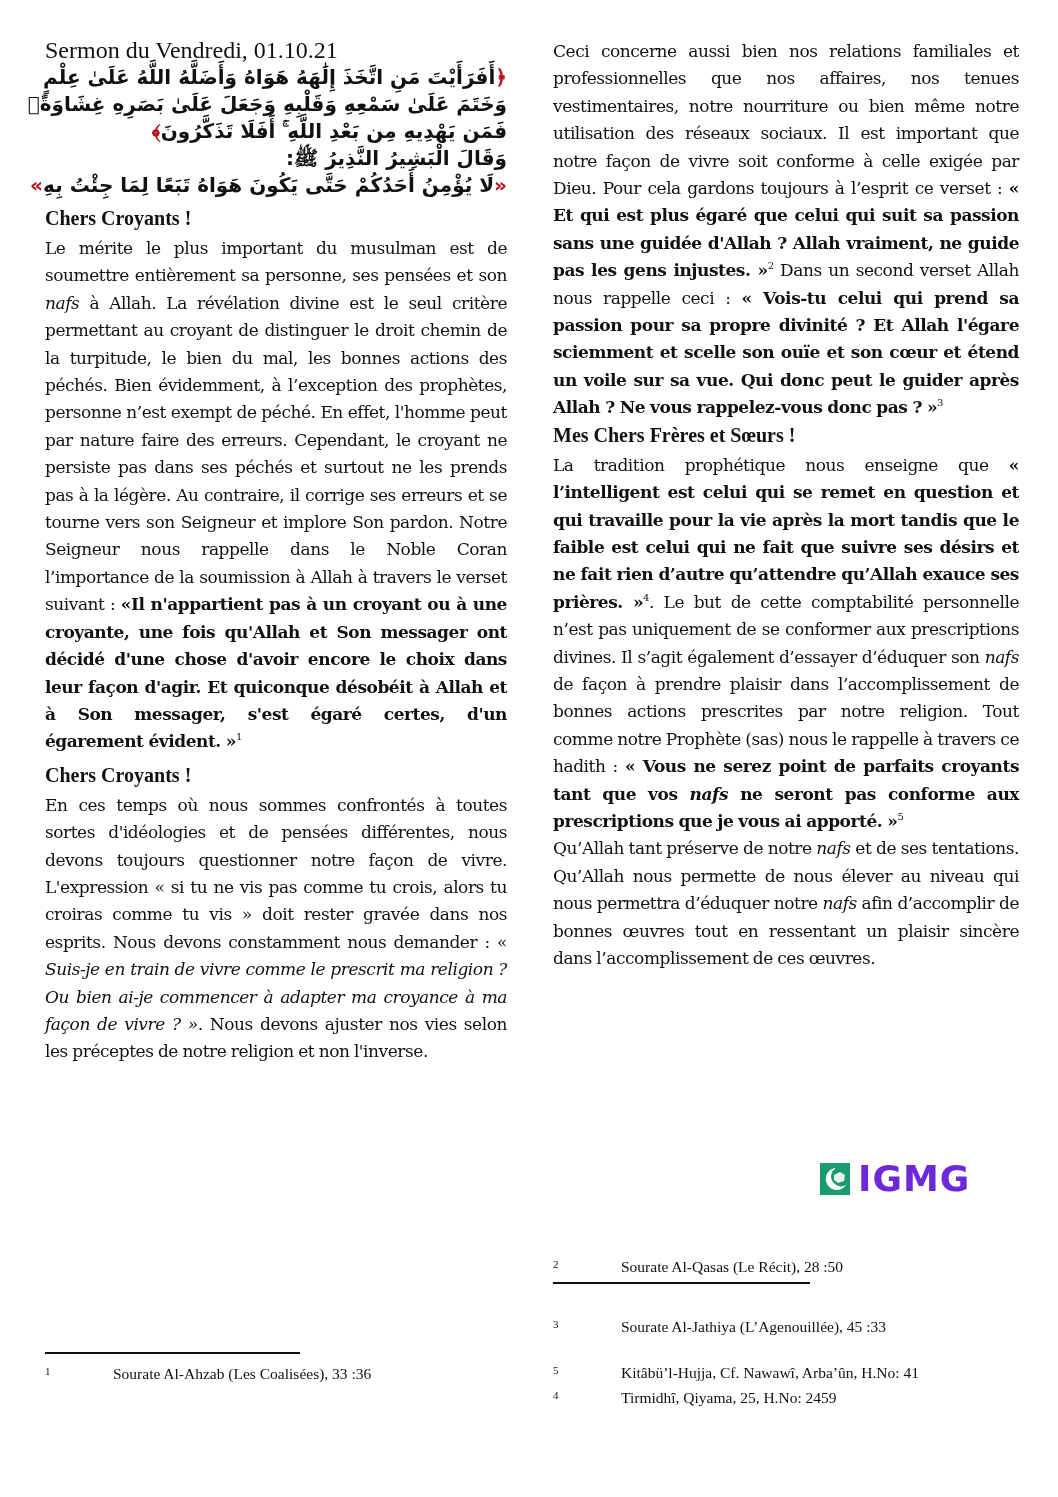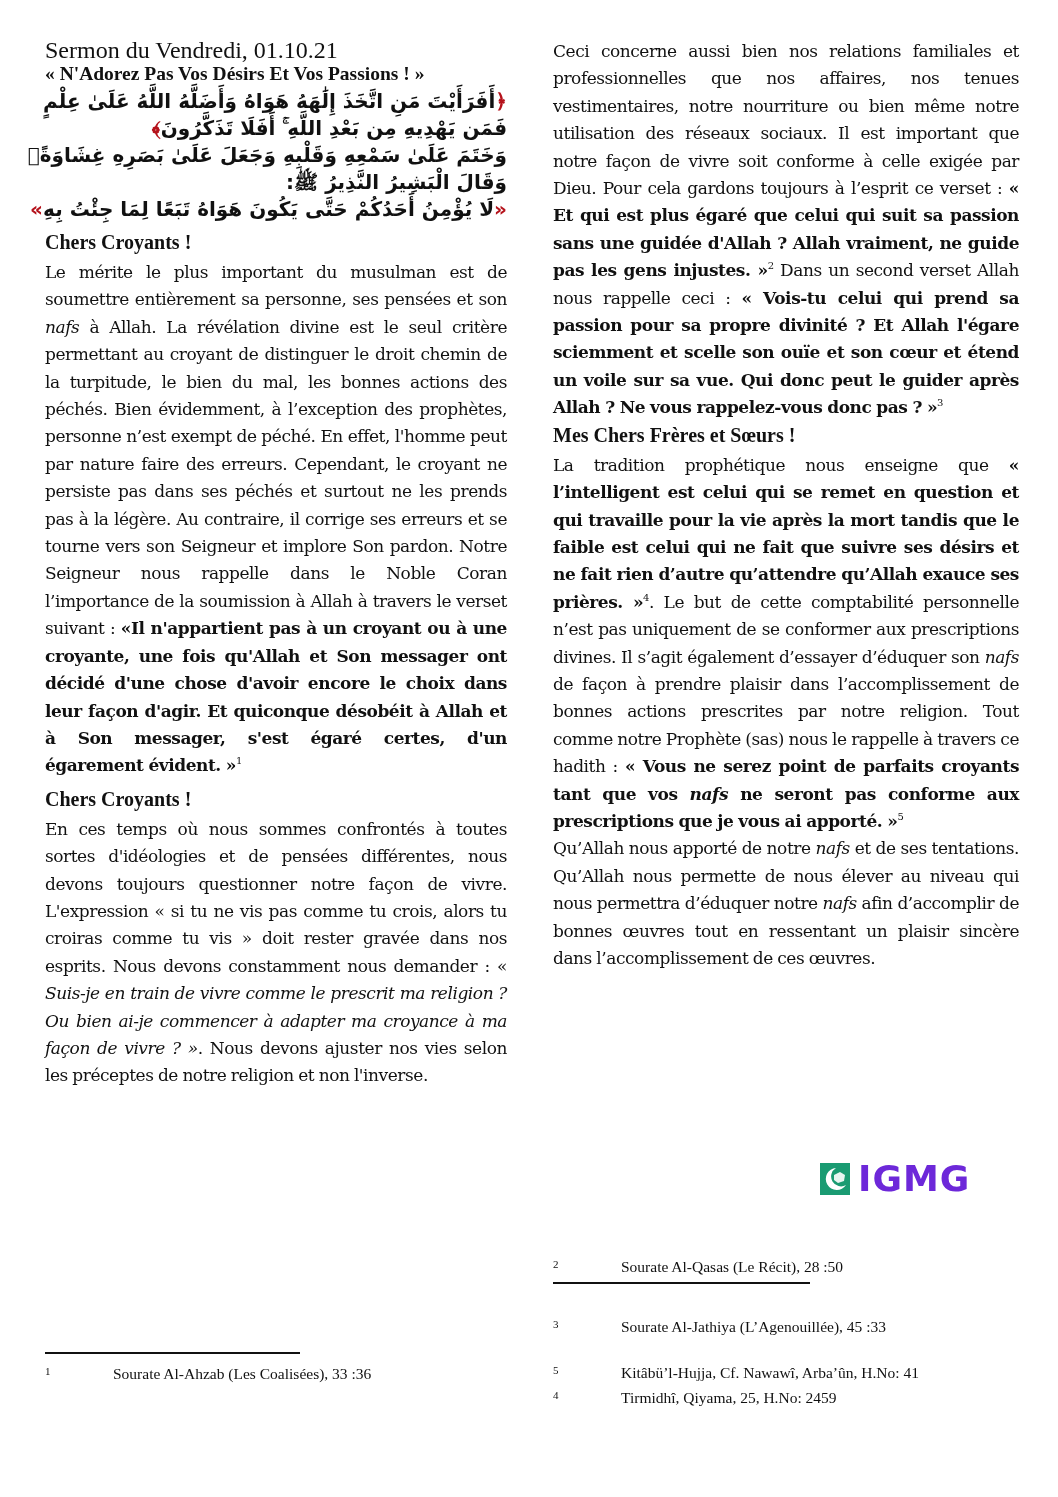--- a/index.html
+++ b/index.html
@@ -31,44 +31,43 @@
   .logo-mark { width: 30px; height: 32px; background: #1a9b72; position: relative; margin-right: 8px; }
   .logo-text { font-family: "DejaVu Sans", sans-serif; font-weight: bold; font-size: 36px; letter-spacing: 1px; color: #6d28d9; line-height: 32px; }
 </style>
 </head>
 <body>
 
 <div class="page">
 
   <div class="col col-left">
     <div class="header-line">Sermon du Vendredi, 01.10.21</div>
-    <div class="header-line header-title">« N'Adorez Pas Vos Désirs Et Vos Passions ! »</div>
 
     <div class="arabic">
       <span class="arabic-line"><span class="orn">﴿</span><span>أَفَرَأَيْتَ مَنِ اتَّخَذَ إِلَٰهَهُ هَوَاهُ وَأَضَلَّهُ اللَّهُ عَلَىٰ عِلْمٍ</span></span>
+      <span class="arabic-line"><span>وَخَتَمَ عَلَىٰ سَمْعِهِ وَقَلْبِهِ وَجَعَلَ عَلَىٰ بَصَرِهِ غِشَاوَةً</span><span class="orn">ۚ</span></span>
       <span class="arabic-line"><span>فَمَن يَهْدِيهِ مِن بَعْدِ اللَّهِ ۚ أَفَلَا تَذَكَّرُونَ</span><span class="orn">﴾</span></span>
-      <span class="arabic-line"><span>وَخَتَمَ عَلَىٰ سَمْعِهِ وَقَلْبِهِ وَجَعَلَ عَلَىٰ بَصَرِهِ غِشَاوَةً</span><span class="orn">ۚ</span></span>
       <span class="arabic-line"><span>وَقَالَ الْبَشِيرُ النَّذِيرُ ﷺ:</span></span>
       <span class="arabic-line"><span class="orn">«</span><span>لَا يُؤْمِنُ أَحَدُكُمْ حَتَّى يَكُونَ هَوَاهُ تَبَعًا لِمَا جِئْتُ بِهِ</span><span class="orn">»</span></span>
     </div>
 
     <div class="heading">Chers Croyants !</div>
     <p class="para"><span>Le mérite le plus important du musulman est de soumettre entièrement sa personne, ses pensées et son </span><i>nafs</i><span> à Allah. La révélation divine est le seul critère permettant au croyant de distinguer le droit chemin de la turpitude, le bien du mal, les bonnes actions des péchés. Bien évidemment, à l’exception des prophètes, personne n’est exempt de péché. En effet, l'homme peut par nature faire des erreurs. Cependant, le croyant ne persiste pas dans ses péchés et surtout ne les prends pas à la légère. Au contraire, il corrige ses erreurs et se tourne vers son Seigneur et implore Son pardon. Notre Seigneur nous rappelle dans le Noble Coran l’importance de la soumission à Allah à travers le verset suivant : </span><b>«Il n'appartient pas à un croyant ou à une croyante, une fois qu'Allah et Son messager ont décidé d'une chose d'avoir encore le choix dans leur façon d'agir. Et quiconque désobéit à Allah et à Son messager, s'est égaré certes, d'un égarement évident. »</b><sup>1</sup></p>
 
     <div class="heading">Chers Croyants !</div>
     <p class="para"><span>En ces temps où nous sommes confrontés à toutes sortes d'idéologies et de pensées différentes, nous devons toujours questionner notre façon de vivre. L'expression « si tu ne vis pas comme tu crois, alors tu croiras comme tu vis » doit rester gravée dans nos esprits. Nous devons constamment nous demander : « </span><i>Suis-je en train de vivre comme le prescrit ma religion ? Ou bien ai-je commencer à adapter ma croyance à ma façon de vivre ? »</i><span>. Nous devons ajuster nos vies selon les préceptes de notre religion et non l'inverse.</span></p>
   </div>
 
   <div class="col col-right">
     <p class="para"><span>Ceci concerne aussi bien nos relations familiales et professionnelles que nos affaires, nos tenues vestimentaires, notre nourriture ou bien même notre utilisation des réseaux sociaux. Il est important que notre façon de vivre soit conforme à celle exigée par Dieu. Pour cela gardons toujours à l’esprit ce verset : </span><b>« Et qui est plus égaré que celui qui suit sa passion sans une guidée d'Allah ? Allah vraiment, ne guide pas les gens injustes. »</b><sup>2</sup><span> Dans un second verset Allah nous rappelle ceci : </span><b>« Vois-tu celui qui prend sa passion pour sa propre divinité ? Et Allah l'égare sciemment et scelle son ouïe et son cœur et étend un voile sur sa vue. Qui donc peut le guider après Allah ? Ne vous rappelez-vous donc pas ? »</b><sup>3</sup></p>
 
     <div class="heading" style="margin-top:0;">Mes Chers Frères et Sœurs !</div>
     <p class="para"><span>La tradition prophétique nous enseigne que </span><b>« l’intelligent est celui qui se remet en question et qui travaille pour la vie après la mort tandis que le faible est celui qui ne fait que suivre ses désirs et ne fait rien d’autre qu’attendre qu’Allah exauce ses prières. »</b><sup>4</sup><span>. Le but de cette comptabilité personnelle n’est pas uniquement de se conformer aux prescriptions divines. Il s’agit également d’essayer d’éduquer son </span><i>nafs</i><span> de façon à prendre plaisir dans l’accomplissement de bonnes actions prescrites par notre religion. Tout comme notre Prophète (sas) nous le rappelle à travers ce hadith : </span><b><span>« Vous ne serez point de parfaits croyants tant que vos </span><i>nafs</i><span> ne seront pas conforme aux prescriptions que je vous ai apporté. »</span></b><sup>5</sup></p>
 
-    <p class="para"><span>Qu’Allah nous apporté de notre </span><i>nafs</i><span> et de ses tentations. Qu’Allah nous permette de nous élever au niveau qui nous permettra d’éduquer notre </span><i>nafs</i><span> afin d’accomplir de bonnes œuvres tout en ressentant un plaisir sincère dans l’accomplissement de ces œuvres.</span></p>
+    <p class="para"><span>Qu’Allah tant préserve de notre </span><i>nafs</i><span> et de ses tentations. Qu’Allah nous permette de nous élever au niveau qui nous permettra d’éduquer notre </span><i>nafs</i><span> afin d’accomplir de bonnes œuvres tout en ressentant un plaisir sincère dans l’accomplissement de ces œuvres.</span></p>
   </div>
 
   <div class="logo">
     <div class="logo-mark">
       <svg width="30" height="32" viewBox="0 0 30 32">
         <rect width="30" height="32" fill="#1a9b72"></rect>
         <path d="M16 5 A11 11 0 1 0 26 22 A9 9 0 1 1 16 5 Z" fill="#ffffff"></path>
         <path d="M14 12 L20 9 L25 12 L24 18 L18 20 L14 17 Z" fill="#ffffff" opacity="0.9"></path>
       </svg>
     </div>

